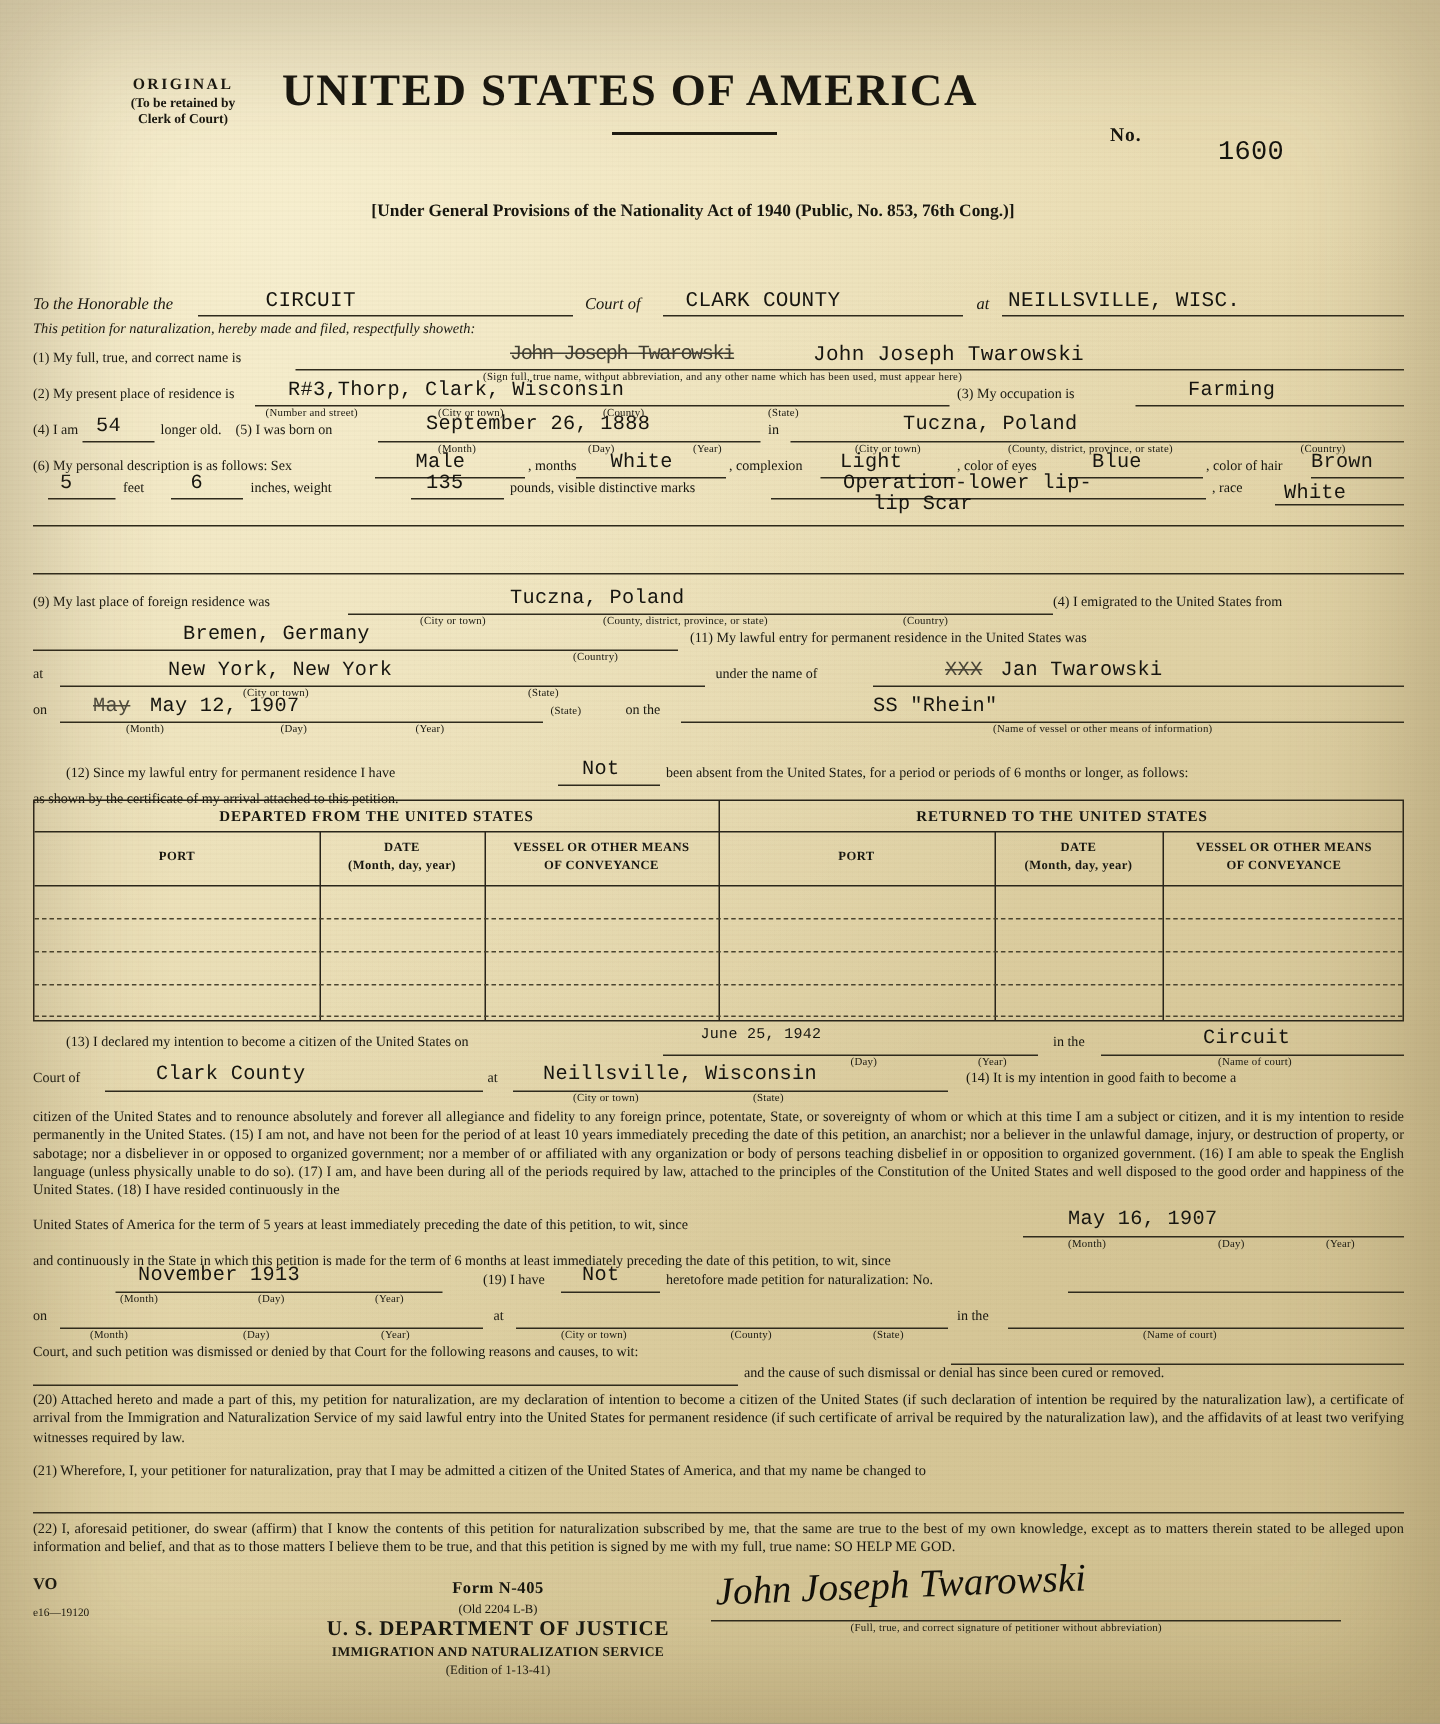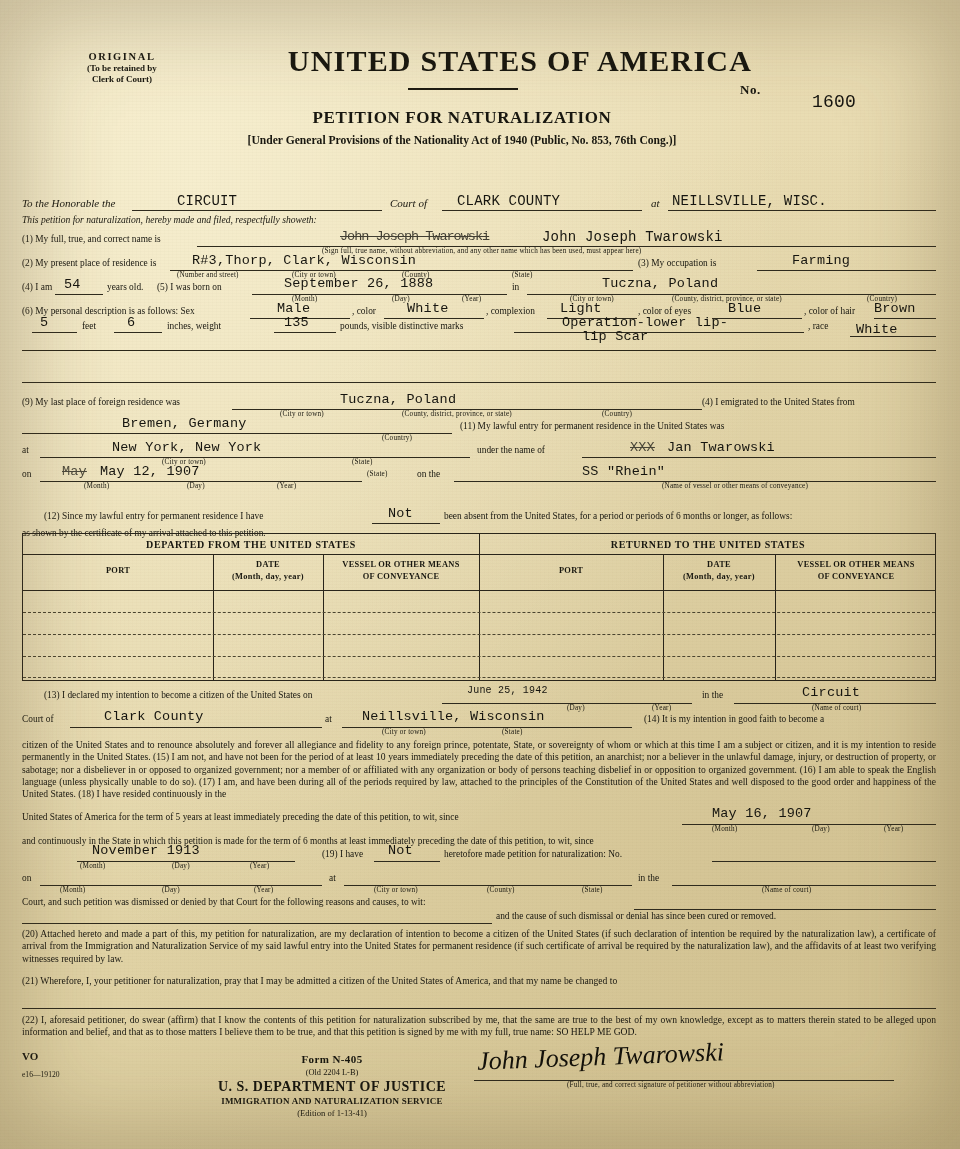--- a/index.html
+++ b/index.html
@@ -56,22 +56,22 @@
   .row { position: absolute; white-space: nowrap; }
 
   
   .orig {
     position: absolute; left: 20px; top: 20px; width: 160px;
     text-align: center; line-height: 1.25;
   }
   .orig .l1 { font-size: 10.5px; font-weight: bold; letter-spacing: 1.6px; }
   .orig .l2 { font-size: 9px; font-weight: bold; }
   .title {
-    position: absolute; left: 150px; top: 14px; width: 580px;
-    text-align: right;
+    position: absolute; left: 166px; top: 14px; width: 580px;
+    text-align: left;
     font-size: 30px; font-weight: bold; letter-spacing: 1.2px;
   }
   .rule {
     position: absolute; left: 386px; top: 58px; width: 110px;
     border-top: 2px solid #1d1a12;
   }
   .subtitle {
     position: absolute; left: 150px; top: 78px; width: 580px;
     text-align: center; font-size: 17px; font-weight: bold; letter-spacing: .6px;
   }
@@ -159,21 +159,20 @@
   <div class="doc">
 
     <div class="orig prt">
       <div class="l1">ORIGINAL</div>
       <div class="l2">(To be retained by</div>
       <div class="l2">Clerk of Court)</div>
     </div>
 
     <div class="title prt">UNITED STATES OF AMERICA</div>
     <div class="rule"></div>
-    <div class="subtitle prt">PETITION FOR NATURALIZATION</div>
     <div class="actline prt">[Under General Provisions of the Nationality Act of 1940 (Public, No. 853, 76th Cong.)]</div>
 
     <div class="nolabel prt">No.</div>
     <div class="noval hand">1600</div>
 
     <div class="row prt" style="left:0px; top:167px; font-size:11px; font-style:italic;">To the Honorable the</div>
     <div class="line" style="left:110px; top:180px; width:250px;"></div>
     <div class="row hand" style="left:155px; top:163px; font-size:14px;">CIRCUIT</div>
     <div class="row prt" style="left:368px; top:167px; font-size:11px; font-style:italic;">Court of</div>
     <div class="line" style="left:420px; top:180px; width:200px;"></div>
@@ -197,38 +196,38 @@
     <div class="row prt tiny" style="left:270px; top:241px;">(City or town)</div>
     <div class="row prt tiny" style="left:380px; top:241px;">(County)</div>
     <div class="row prt tiny" style="left:490px; top:241px;">(State)</div>
     <div class="row prt sm" style="left:616px; top:228px;">(3) My occupation is</div>
     <div class="line" style="left:735px; top:240px; width:179px;"></div>
     <div class="row hand" style="left:770px; top:223px; font-size:13.5px;">Farming</div>
 
     <div class="row prt sm" style="left:0px; top:252px;">(4) I am</div>
     <div class="line" style="left:33px; top:264px; width:48px;"></div>
     <div class="row hand" style="left:42px; top:247px; font-size:13.5px;">54</div>
-    <div class="row prt sm" style="left:85px; top:252px;">years old.</div>
+    <div class="row prt sm" style="left:85px; top:252px;">longer old.</div>
     <div class="row prt sm" style="left:135px; top:252px;">(5) I was born on</div>
     <div class="line" style="left:230px; top:264px; width:255px;"></div>
     <div class="row hand" style="left:262px; top:246px; font-size:13.5px;">September 26, 1888</div>
     <div class="row prt tiny" style="left:270px; top:265px;">(Month)</div>
     <div class="row prt tiny" style="left:370px; top:265px;">(Day)</div>
     <div class="row prt tiny" style="left:440px; top:265px;">(Year)</div>
     <div class="row prt sm" style="left:490px; top:252px;">in</div>
     <div class="line" style="left:505px; top:264px; width:409px;"></div>
     <div class="row hand" style="left:580px; top:246px; font-size:13.5px;">Tuczna, Poland</div>
     <div class="row prt tiny" style="left:548px; top:265px;">(City or town)</div>
     <div class="row prt tiny" style="left:650px; top:265px;">(County, district, province, or state)</div>
     <div class="row prt tiny" style="left:845px; top:265px;">(Country)</div>
 
     <div class="row prt sm" style="left:0px; top:276px;">(6) My personal description is as follows: Sex</div>
     <div class="line" style="left:228px; top:288px; width:100px;"></div>
     <div class="row hand" style="left:255px; top:271px; font-size:13.5px;">Male</div>
-    <div class="row prt sm" style="left:330px; top:276px;">, color</div>
+    <div class="row prt sm" style="left:330px; top:276px;">, months</div>
     <div class="line" style="left:362px; top:288px; width:100px;"></div>
     <div class="row hand" style="left:385px; top:271px; font-size:13.5px;">White</div>
     <div class="row prt sm" style="left:464px; top:276px;">, complexion</div>
     <div class="line" style="left:525px; top:288px; width:90px;"></div>
     <div class="row hand" style="left:538px; top:271px; font-size:13.5px;">Light</div>
     <div class="row prt sm" style="left:616px; top:276px;">, color of eyes</div>
     <div class="line" style="left:690px; top:288px; width:90px;"></div>
     <div class="row hand" style="left:706px; top:271px; font-size:13.5px;">Blue</div>
     <div class="row prt sm" style="left:782px; top:276px;">, color of hair</div>
     <div class="line" style="left:852px; top:288px; width:62px;"></div>
@@ -279,21 +278,21 @@
     <div class="line" style="left:18px; top:451px; width:322px;"></div>
     <div class="row hand strike" style="left:40px; top:434px; font-size:13.5px;">May</div>
     <div class="row hand" style="left:78px; top:434px; font-size:13.5px;">May 12, 1907</div>
     <div class="row prt tiny" style="left:62px; top:452px;">(Month)</div>
     <div class="row prt tiny" style="left:165px; top:452px;">(Day)</div>
     <div class="row prt tiny" style="left:255px; top:452px;">(Year)</div>
     <div class="row prt tiny" style="left:345px; top:440px;">(State)</div>
     <div class="row prt sm" style="left:395px; top:439px;">on the</div>
     <div class="line" style="left:432px; top:451px; width:482px;"></div>
     <div class="row hand" style="left:560px; top:434px; font-size:13.5px;">SS "Rhein"</div>
-    <div class="row prt tiny" style="left:640px; top:452px;">(Name of vessel or other means of conveyance)</div>
+    <div class="row prt tiny" style="left:640px; top:452px;">(Name of vessel or other means of information)</div>
     <div class="row prt sm" style="left:0px; top:462px;margin-top:36px;">as shown by the certificate of my arrival attached to this petition.</div>
 
     <div class="row prt sm" style="left:22px; top:481px;">(12) Since my lawful entry for permanent residence I have</div>
     <div class="line" style="left:350px; top:493px; width:68px;"></div>
     <div class="row hand" style="left:366px; top:476px; font-size:13.5px;">Not</div>
     <div class="row prt sm" style="left:422px; top:481px;">been absent from the United States, for a period or periods of 6 months or longer, as follows:</div>
 
     <div class="tbl" style="left:0px; top:503px; width:914px; height:148px;">
       <div class="vline" style="left:456px;"></div>
       <div class="hline" style="top:20px;"></div>

